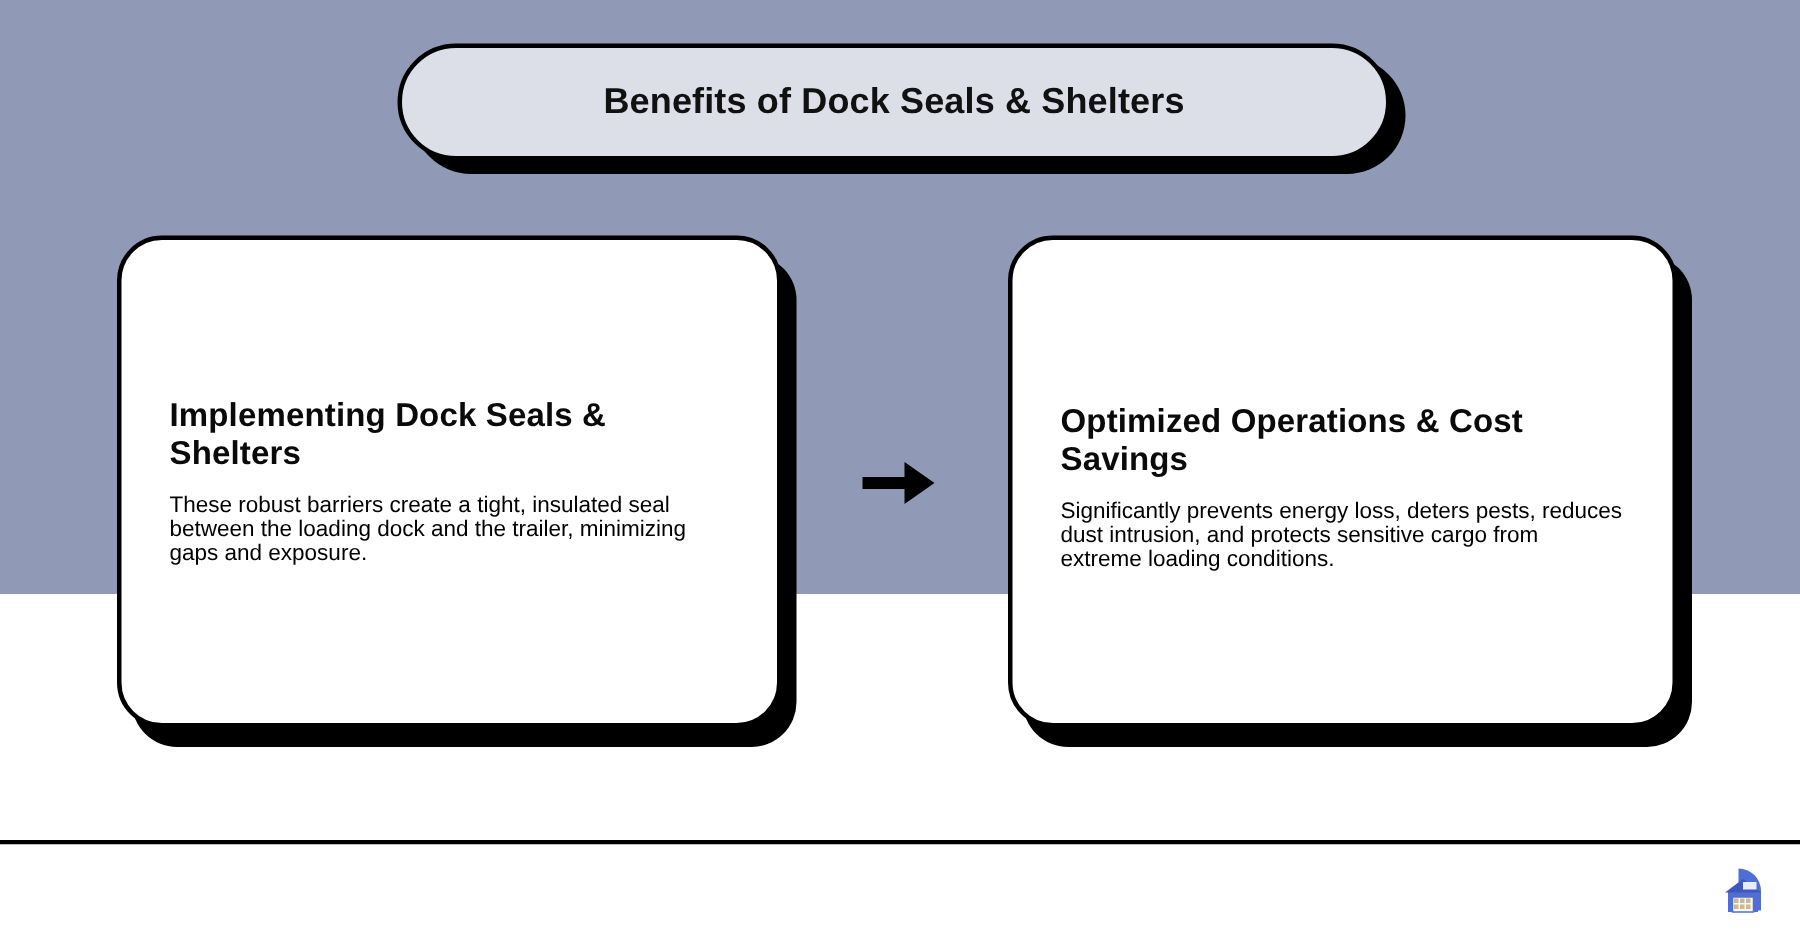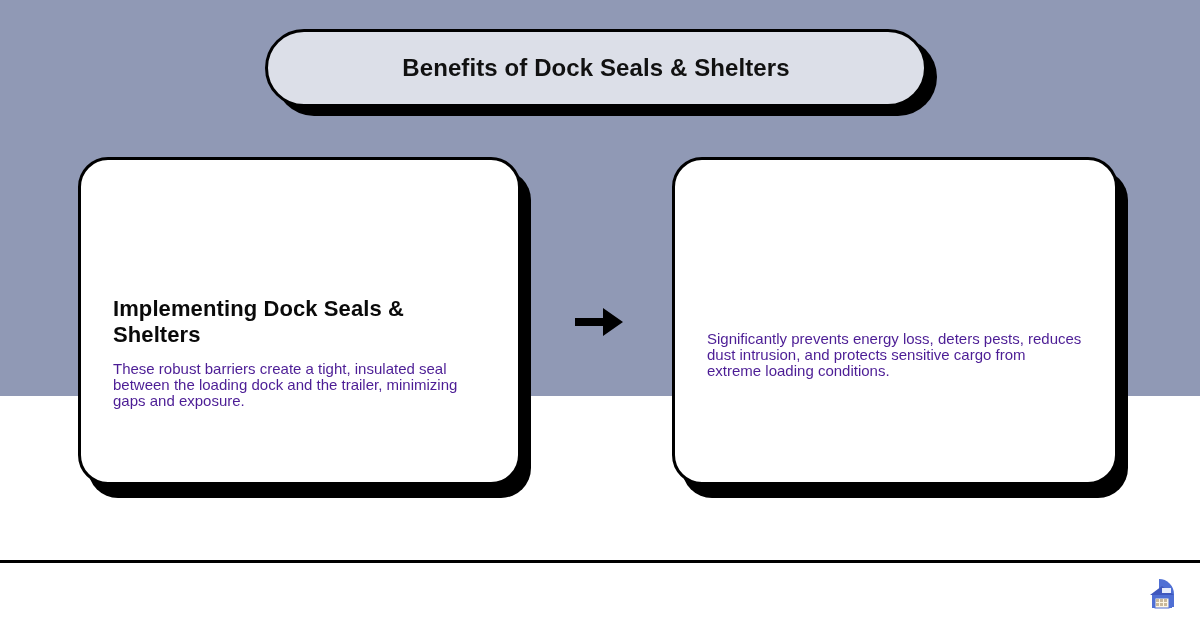--- a/index.html
+++ b/index.html
@@ -69,24 +69,24 @@
   }
 
   
   .card {
     position: absolute;
     box-sizing: border-box;
     background: #ffffff;
     border: 3px solid #000000;
     border-radius: 30px;
     box-shadow: 10px 13px 0 0 #000000;
-    padding: 24px 32px;
+    padding: 40px 32px;
     display: flex;
     flex-direction: column;
-    justify-content: center;
+    justify-content: flex-start;
   }
 
   .card--left {
     left: 78px;
     top: 157px;
     width: 443px;
     height: 328px;
   }
 
   .card--right {
@@ -106,21 +106,21 @@
     font-weight: bold;
     color: #0a0a0a;
     line-height: 1.15;
     margin: 0 0 14px 0;
     letter-spacing: 0.1px;
   }
 
   .card-body {
     font-size: 15px;
     font-weight: normal;
-    color: #4c1d95;
+    color: #000000;
     line-height: 1.08;
     margin: 0;
   }
 
   .card--right .card-spacer {
     height: 68px;
   }
 
   
   .arrow {
@@ -174,20 +174,21 @@
     </div>
 
     <div class="arrow">
       <svg width="52" height="40" viewBox="0 0 52 40" aria-hidden="true">
         <path d="M2 16 H30 V6 L50 20 L30 34 V24 H2 Z" fill="#000000"></path>
       </svg>
     </div>
 
     <div class="card card--right">
       <div class="card-spacer"></div>
+      <div class="card-heading">Optimized Operations &amp; Cost Savings</div>
       <div class="card-body">Significantly prevents energy loss, deters pests, reduces dust intrusion, and protects sensitive cargo from extreme loading conditions.</div>
     </div>
 
   </div>
 
   <div class="stage-divider"></div>
 
   <div class="footer">
     <div class="brand-logo">
       <svg width="46" height="46" viewBox="0 0 46 46" aria-hidden="true">

